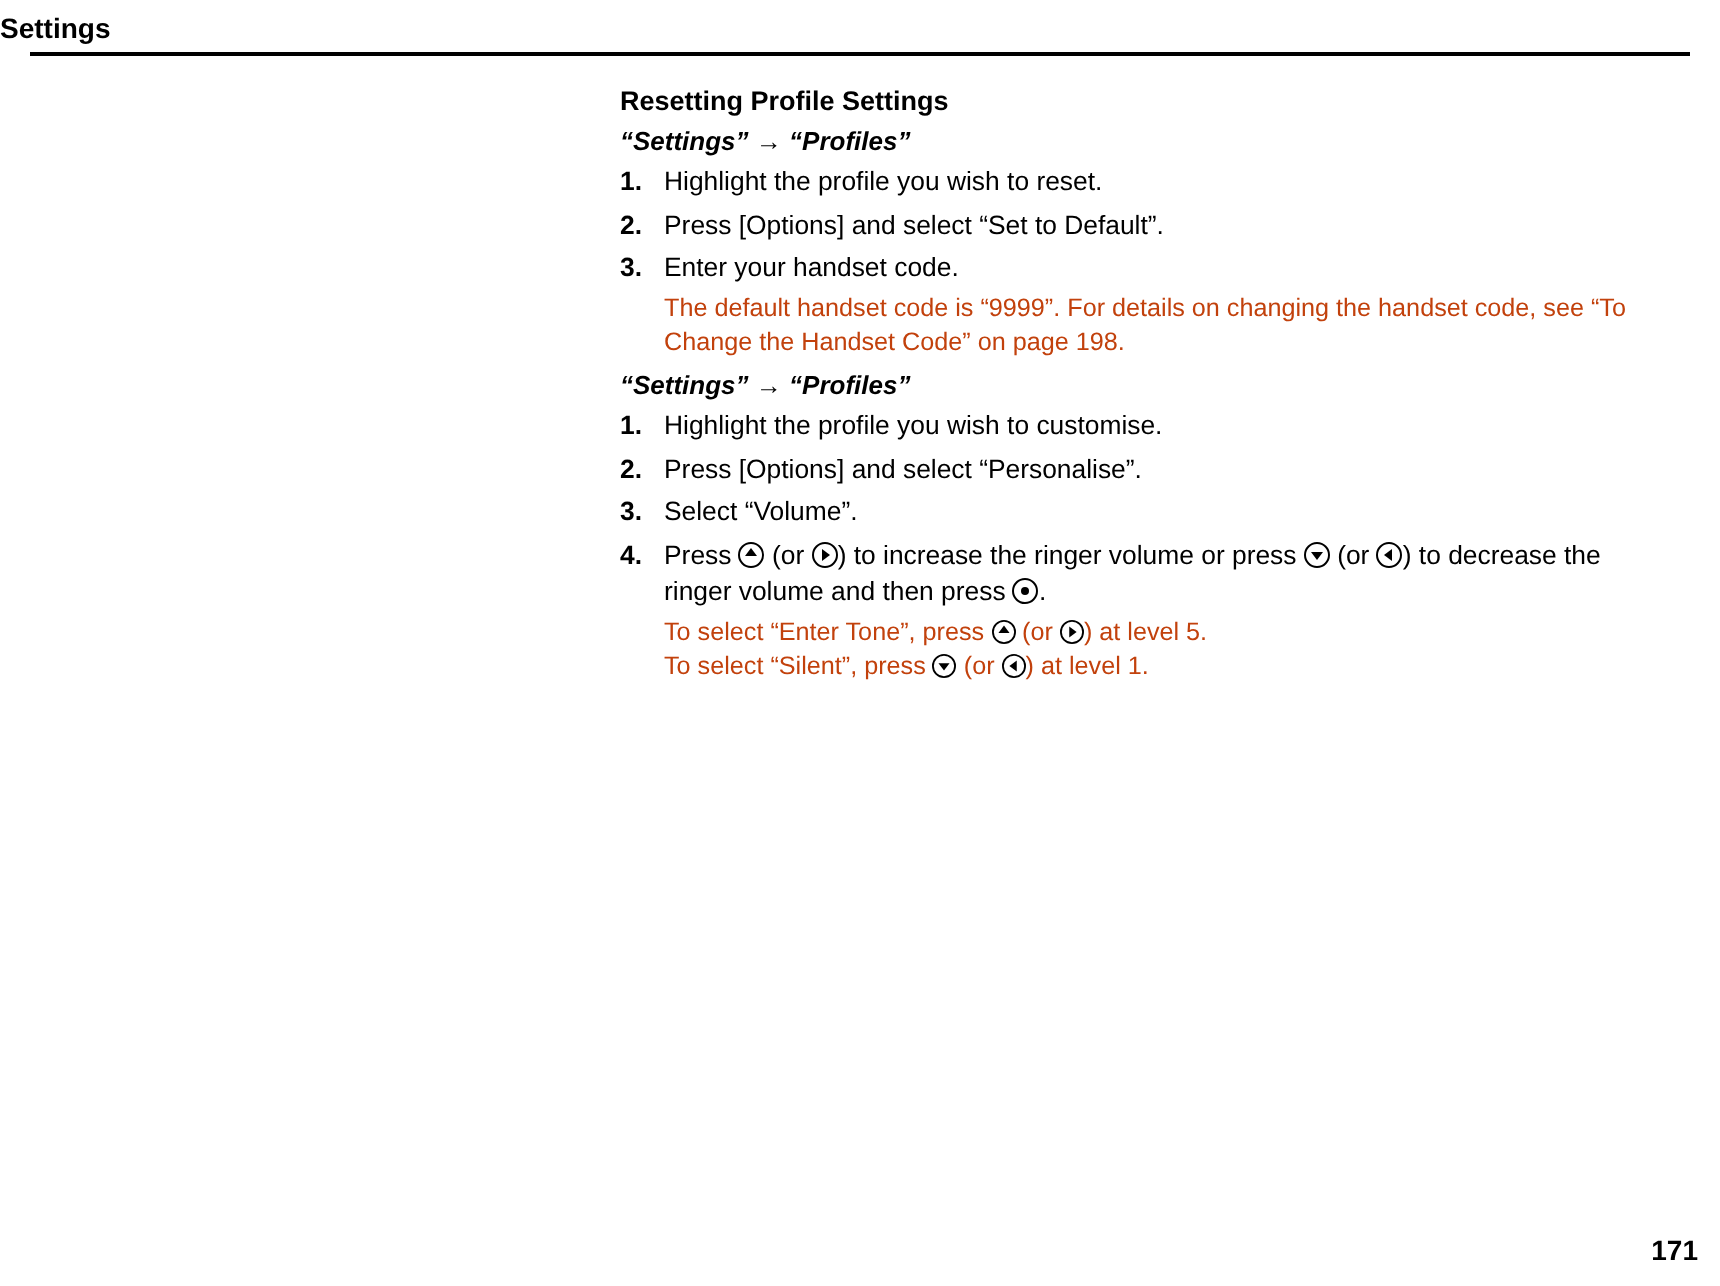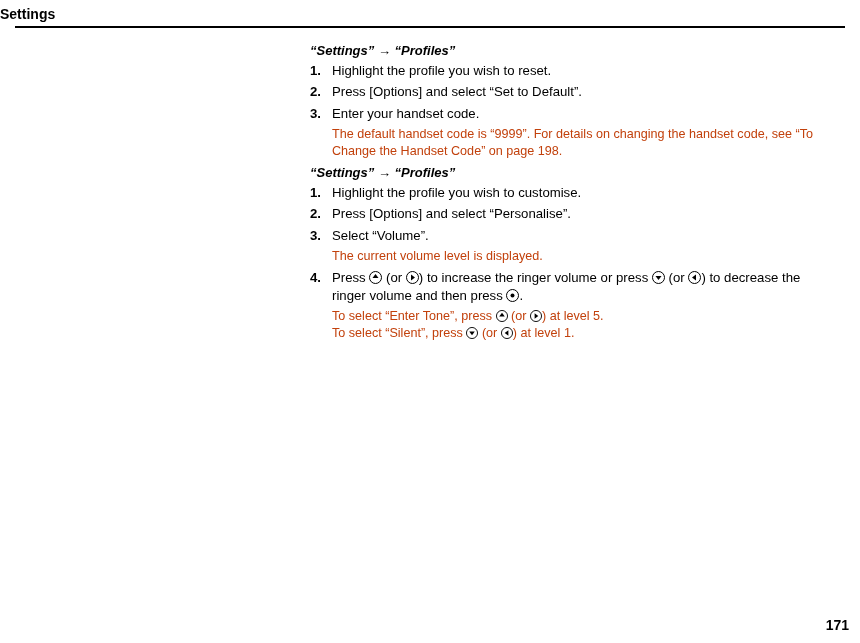--- a/index.html
+++ b/index.html
@@ -85,20 +85,21 @@
     }
   </style>
 </head>
 <body>
 
 <div class="header">Settings</div>
 <div class="rule"></div>
 
 <div class="content">
 
+  <div class="section-title">Resetting Profile Settings</div>
   <div class="breadcrumb">
     <span>“Settings”</span><span> → </span><span>“Profiles”</span>
   </div>
 
   <ol class="ol">
     <li>
       <span class="num">1.</span>
       <span class="li-body">Highlight the profile you wish to reset.</span>
     </li>
     <li>
@@ -124,21 +125,20 @@
       <span class="li-body">Highlight the profile you wish to customise.</span>
     </li>
     <li>
       <span class="num">2.</span>
       <span class="li-body">Press [Options] and select “Personalise”.</span>
     </li>
     <li>
       <span class="num">3.</span>
       <span class="li-body">
         <span>Select “Volume”.</span>
-        <div class="note">The current volume level is displayed.</div>
       </span>
     </li>
     <li>
       <span class="num">4.</span>
       <span class="li-body">
         <span>Press </span><svg class="key" width="13" height="13" viewBox="0 0 13 13">
             <ellipse cx="6.5" cy="6.5" rx="6" ry="6" fill="none" stroke="#000" stroke-width="1"></ellipse>
             <path d="M6.5 3 L9.5 7 L3.5 7 Z" fill="#000"></path>
           </svg><span> (or </span><svg class="key" width="13" height="13" viewBox="0 0 13 13">
             <ellipse cx="6.5" cy="6.5" rx="6" ry="6" fill="none" stroke="#000" stroke-width="1"></ellipse>

